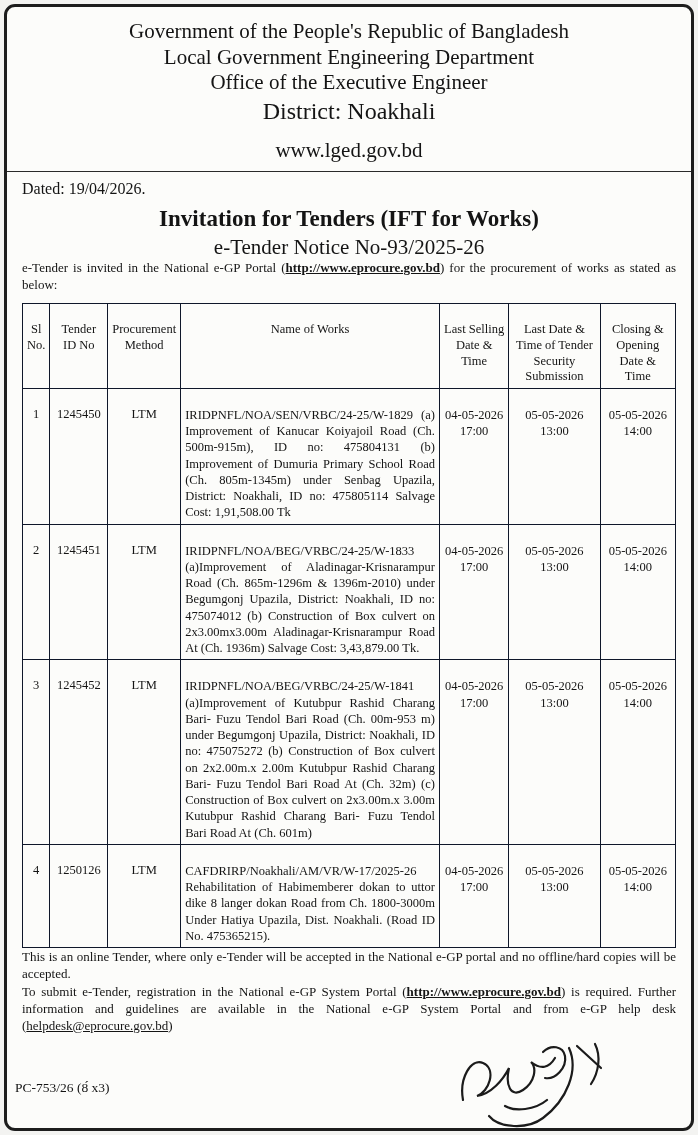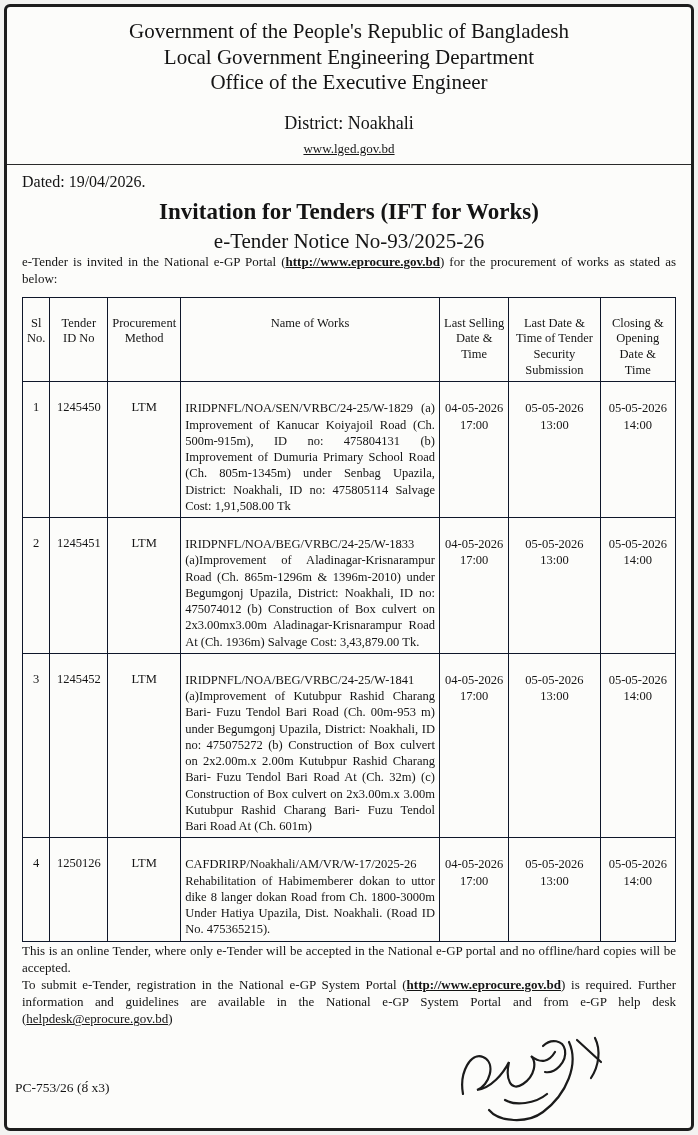--- a/index.html
+++ b/index.html
@@ -7,32 +7,32 @@
   body {
     background:#f3f3f1;
     font-family:"Liberation Serif", serif;
     color:#141414;
   }
   .page {
     width:690px; height:1127px;
     margin:4px;
     background:#fcfcfa;
     border:3px solid #1d1d1d;
-    border-radius:6px;
+    border-radius:11px;
     padding:12px 15px 8px;
     position:relative;
     overflow:hidden;
   }
   
   .doc-header { text-align:center; line-height:1.22; }
   .hdr-l1 { font-size:21px; }
   .hdr-l2 { font-size:21px; }
   .hdr-l3 { font-size:21px; }
-  .hdr-l4 { font-size:18px; margin-top:17px; }
-  .website { font-size:13px; text-decoration:underline; margin-top:6px; display:inline-block; }
+  .hdr-l4 { font-size:24px; margin-top:1px; }
+  .website { font-size:21px; margin-top:12px; display:inline-block; }
   .header-rule { border:none; border-top:1.5px solid #2a2a2a; margin:7px -15px 0 -15px; }
   
   .memo-row { display:flex; justify-content:space-between; font-size:16px; margin-top:8px; }
   
   .notice-title { text-align:center; margin-top:7px; line-height:1.2; }
   .t1 { font-size:23px; font-weight:bold; }
   .t2 { font-size:21px; margin-top:3px; }
   
   .intro { font-size:13px; text-align:justify; line-height:1.3; }
   .link-bold { font-weight:bold; text-decoration:underline; }

